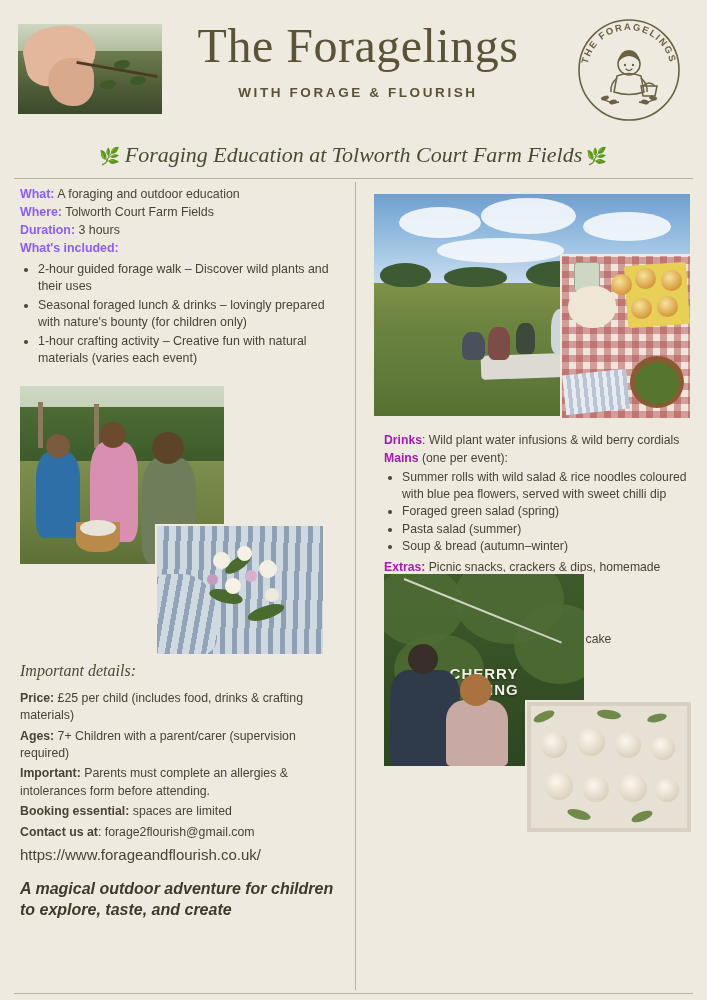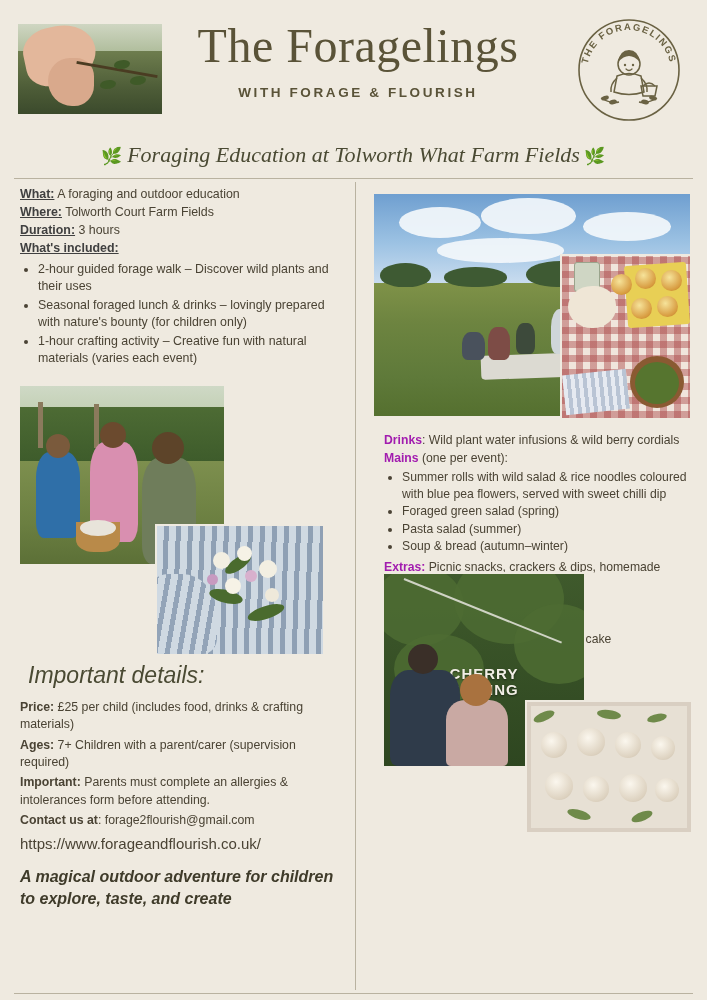--- a/index.html
+++ b/index.html
@@ -115,31 +115,31 @@
     width: 1px;
     background: #b9b2a0;
   }
 
   
   .cols { position: absolute; top: 186px; left: 0; right: 0; bottom: 0; }
   .col-left { position: absolute; left: 20px; top: 0; width: 324px; }
   .col-right { position: absolute; left: 370px; top: 0; width: 322px; }
 
   .info-list { font-size: 12.4px; line-height: 1.45; }
-  .info-list b { color: #404040; text-decoration: underline; }
+  .info-list b { color: #8b5cf6; }
   .bullets { margin: 3px 0 0 0; padding-left: 18px; }
   .bullets li { margin-bottom: 2px; line-height: 1.38; font-size: 12.4px; }
 
   h2.section {
-    font-family: Liberation Sans, sans-serif;
+    font-family: Liberation Serif, serif;
     font-style: italic;
-    font-size: 23px;
+    font-size: 16px;
     font-weight: normal;
     color: #4a4a33;
-    margin: 0 0 10px 8px;
+    margin: 0 0 10px 0;
   }
 
   .details-body { font-size: 12.3px; line-height: 1.42; }
   .details-body b { color: #4a4334; }
   .details-body .line { margin-bottom: 3px; }
   .url { font-size: 15px; }
 
   .closing {
     font-weight: bold;
     font-style: italic;
@@ -302,21 +302,21 @@
       <ellipse cx="48" cy="88" rx="4" ry="2.2" fill="#6a6243" transform="rotate(-12 48 88)"></ellipse>
       <path d="M92,84 q-10,6 -18,4" fill="none" stroke="#6a6243" stroke-width="1.3"></path>
       <ellipse cx="88" cy="84" rx="4" ry="2.2" fill="#6a6243" transform="rotate(20 88 84)"></ellipse>
       <ellipse cx="80" cy="88" rx="4" ry="2.2" fill="#6a6243" transform="rotate(12 80 88)"></ellipse>
     </svg>
   </div>
 </div>
 
 <div class="tagline-bar">
   <span class="sprig">🌿</span>
-  <span class="tagline">Foraging Education at Tolworth What Farm Fields</span>
+  <span class="tagline">Foraging Education at Tolworth Court Farm Fields</span>
   <span class="sprig">🌿</span>
 </div>
 
 <div class="divider-top"></div>
 <div class="divider-mid"></div>
 
 <div class="cols">
 
   <div class="col-left">
 
@@ -333,20 +333,21 @@
     </div>
 
     <div style="height:292px"></div>
 
     <h2 class="section">Important details:</h2>
 
     <div class="details-body">
       <div class="line"><b>Price:</b><span> £25 per child (includes food, drinks &amp; crafting materials)</span></div>
       <div class="line"><b>Ages:</b><span> 7+ Children with a parent/carer (supervision required)</span></div>
       <div class="line"><b> Important:</b><span> Parents must complete an allergies &amp; intolerances form before attending.</span></div>
+      <div class="line"><b>Booking essential:</b><span> spaces are limited</span></div>
       <div class="line"><b>Contact us at</b><span>: forage2flourish@gmail.com</span></div>
       <div class="url">https://www.forageandflourish.co.uk/</div>
     </div>
 
     <div class="closing">A magical outdoor adventure for children to explore, taste, and create</div>
   </div>
 
   <div class="col-right">
     <div style="height:246px"></div>
 

